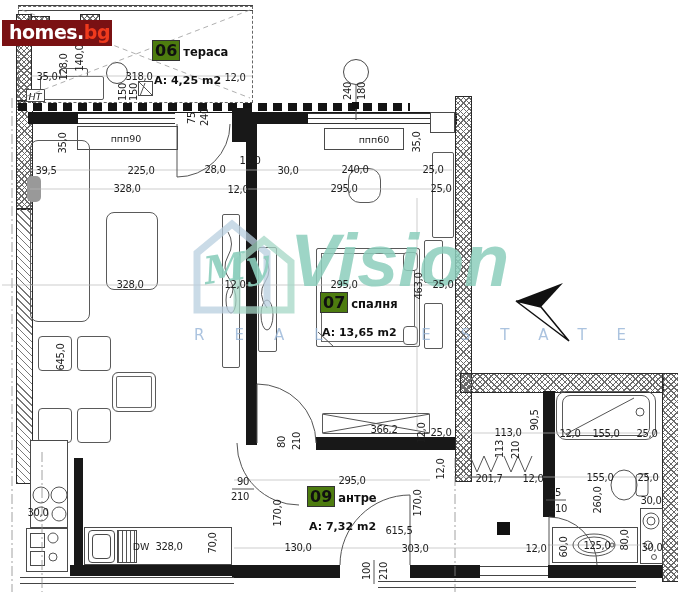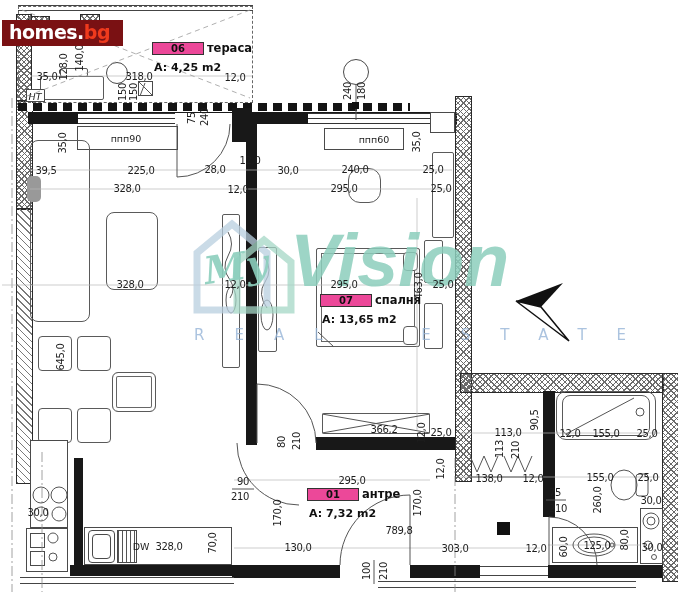--- a/index.html
+++ b/index.html
@@ -14,23 +14,23 @@
   .thin{position:absolute;border:1px solid #4a4a4a;background:#fff;box-sizing:border-box;}
   .furn{position:absolute;border:1px solid #5a5a5a;background:transparent;box-sizing:border-box;border-radius:2px;}
   .win{position:absolute;background:repeating-linear-gradient(180deg,#333 0 1px,#fff 1px 5px);}
   .dashrow{position:absolute;background:repeating-linear-gradient(90deg,#141414 0 9px,#fff 9px 15px);}
   .dbl{position:absolute;border-top:1px solid #444;border-bottom:1px solid #444;background:#fff;box-sizing:border-box;}
   .dashedbox{position:absolute;border:1px dashed #666;box-sizing:border-box;}
   .dim{position:absolute;font-size:10px;color:#1d1d1d;white-space:nowrap;transform:translate(-50%,-50%);z-index:6;letter-spacing:-0.3px;}
   .dim.v{transform:translate(-50%,-50%) rotate(-90deg);}
   .ann{position:absolute;font-size:9.5px;color:#1d1d1d;white-space:nowrap;transform:translate(-50%,-50%);z-index:6;}
   .room{position:absolute;font-size:11.5px;font-weight:bold;color:#101010;white-space:nowrap;z-index:6;}
-  .rnum{border:1px solid #333;padding:0 18px;font-size:10px;margin-right:3px;background:#ec4899;}
-  .rarea{font-size:11px;margin-top:6px;margin-left:2px;}
-  #logo{position:absolute;left:2px;top:20px;background:#7a1113;padding:3px 13px 4px 7px;z-index:9;
+  .rnum{border:1px solid #333;padding:0 2px;font-size:16px;margin-right:3px;background:#4d7c0f;}
+  .rarea{font-size:11px;margin-top:14px;margin-left:2px;}
+  #logo{position:absolute;left:2px;top:20px;background:#7a1113;padding:3px 2px 4px 7px;z-index:9;
         font-weight:800;font-size:19px;letter-spacing:-0.5px;color:#fff;line-height:1;}
   #logo .tld{color:#ef3a1d;}
   .wmtxt{position:absolute;z-index:5;}
   #wm-script{left:290px;top:224px;font-family:Liberation Sans, sans-serif;font-style:italic;font-weight:bold;
              font-size:74px;color:rgba(140,206,188,0.85);line-height:1;}
   #wm-my{left:204px;top:248px;font-family:"DejaVu Serif",serif;font-style:italic;font-weight:bold;
          font-size:38px;color:rgba(140,206,188,0.9);transform:rotate(-8deg);line-height:1;}
   #wm-letters{left:194px;top:326px;font-size:15px;color:rgba(150,180,215,0.8);letter-spacing:30px;word-spacing:34px;}
   #wm-url{left:186px;top:341px;font-size:29px;color:rgba(146,176,214,0.85);letter-spacing:0.5px;}
   svg{position:absolute;left:0;top:0;z-index:4;}
@@ -275,49 +275,49 @@
       <span class="dim" style="left: 169px; top: 546px;">328,0</span>
       <span class="dim v" style="left: 212px; top: 543px;">70,0</span>
       <span class="dim v" style="left: 281px; top: 442px;">80</span>
       <span class="dim v" style="left: 296px; top: 441px;">210</span>
       <span class="dim" style="left: 243px; top: 481px;">90</span>
       <span class="dim" style="left: 240px; top: 496px;">210</span>
       <span class="dim v" style="left: 277px; top: 513px;">170,0</span>
       <span class="dim" style="left: 352px; top: 480px;">295,0</span>
       <span class="dim v" style="left: 417px; top: 503px;">170,0</span>
       <span class="dim v" style="left: 440px; top: 469px;">12,0</span>
-      <span class="dim" style="left: 399px; top: 530px;">789,8</span>
+      <span class="dim" style="left: 399px; top: 530px;">615,5</span>
       <span class="dim" style="left: 298px; top: 547px;">130,0</span>
       <span class="dim v" style="left: 366px; top: 571px;">100</span>
       <span class="dim v" style="left: 383px; top: 571px;">210</span>
-      <span class="dim" style="left: 455px; top: 548px;">303,0</span>
+      <span class="dim" style="left: 415px; top: 548px;">303,0</span>
       <span class="dim" style="left: 536px; top: 548px;">12,0</span>
       <span class="dim" style="left: 384px; top: 429px;">366,2</span>
       <span class="dim" style="left: 441px; top: 432px;">25,0</span>
       <span class="dim v" style="left: 421px; top: 433px;">12,0</span>
       <span class="dim" style="left: 508px; top: 432px;">113,0</span>
       <span class="dim v" style="left: 499px; top: 449px;">113</span>
       <span class="dim v" style="left: 515px; top: 450px;">210</span>
       <span class="dim v" style="left: 534px; top: 420px;">90,5</span>
-      <span class="dim" style="left: 489px; top: 478px;">138,0</span>
+      <span class="dim" style="left: 489px; top: 478px;">201,7</span>
       <span class="dim" style="left: 533px; top: 478px;">12,0</span>
       <span class="dim" style="left: 570px; top: 433px;">12,0</span>
       <span class="dim" style="left: 606px; top: 433px;">155,0</span>
       <span class="dim" style="left: 647px; top: 433px;">25,0</span>
       <span class="dim" style="left: 600px; top: 477px;">155,0</span>
       <span class="dim" style="left: 648px; top: 477px;">25,0</span>
       <span class="dim" style="left: 555px; top: 492px;">75</span>
       <span class="dim" style="left: 558px; top: 508px;">210</span>
       <span class="dim v" style="left: 597px; top: 500px;">260,0</span>
       <span class="dim" style="left: 651px; top: 500px;">30,0</span>
       <span class="dim v" style="left: 563px; top: 547px;">60,0</span>
       <span class="dim" style="left: 597px; top: 545px;">125,0</span>
       <span class="dim v" style="left: 624px; top: 540px;">80,0</span>
       <span class="dim" style="left: 652px; top: 547px;">30,0</span>
       <span class="ann" style="left: 126px; top: 138px;">ппп90</span>
       <span class="ann" style="left: 374px; top: 139px;">ппп60</span>
       <span class="ann" style="left: 35px; top: 96px; font-style: italic;">НТ</span>
       <span class="ann" style="left: 141px; top: 546px;">DW</span>
       <div class="room" style="left: 152px; top: 41px;"><span class="rnum">06</span><span class="rname">тераса</span><div class="rarea">A: 4,25 m2</div></div>
       <div class="room" style="left: 320px; top: 293px;"><span class="rnum">07</span><span class="rname">спалня</span><div class="rarea">A: 13,65 m2</div></div>
-      <div class="room" style="left: 307px; top: 487px;"><span class="rnum">01</span><span class="rname">антре</span><div class="rarea">A: 7,32 m2</div></div>
+      <div class="room" style="left: 307px; top: 487px;"><span class="rnum">09</span><span class="rname">антре</span><div class="rarea">A: 7,32 m2</div></div>
     </div>
 </div>
 
 </body></html>

